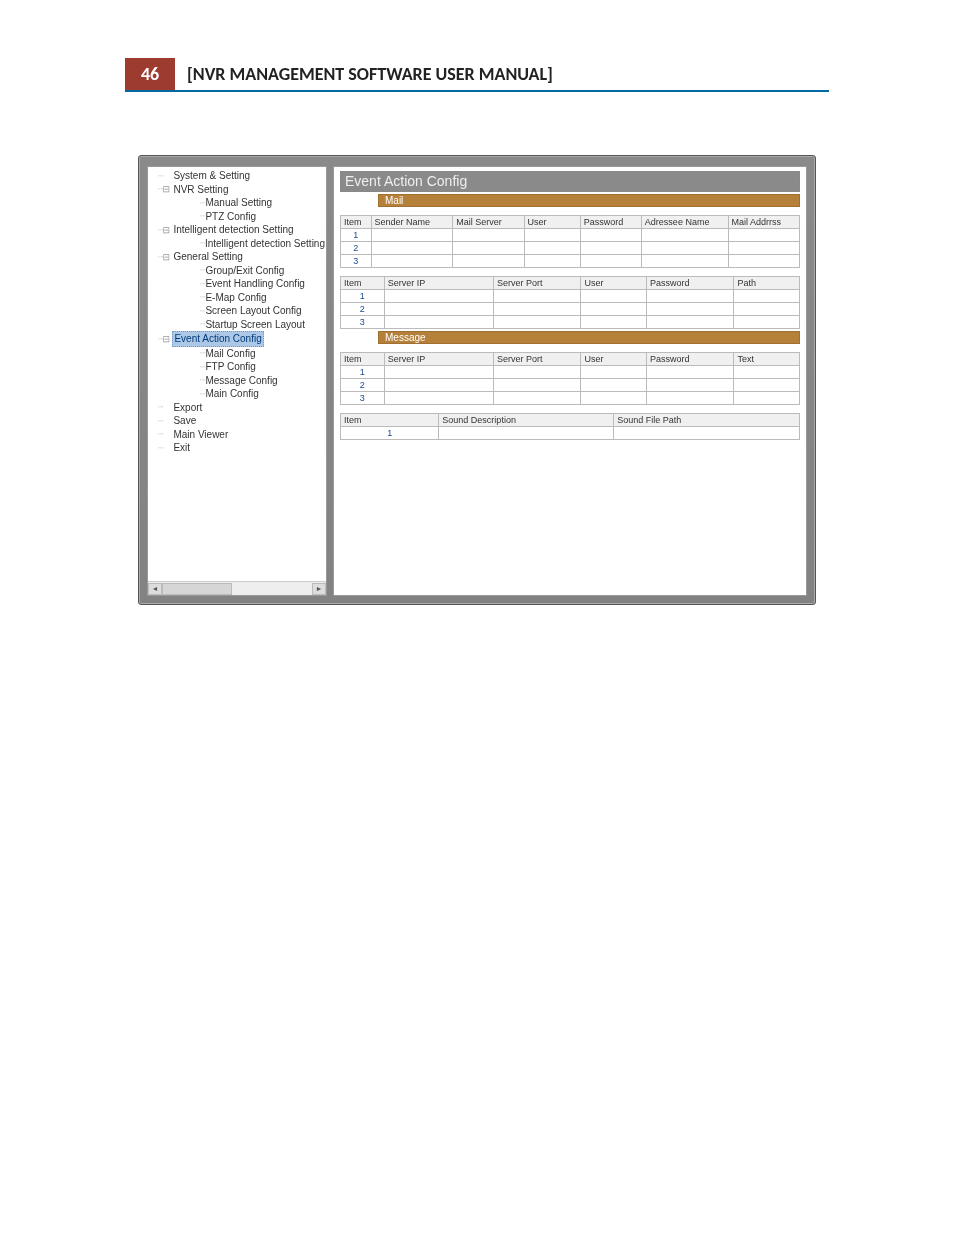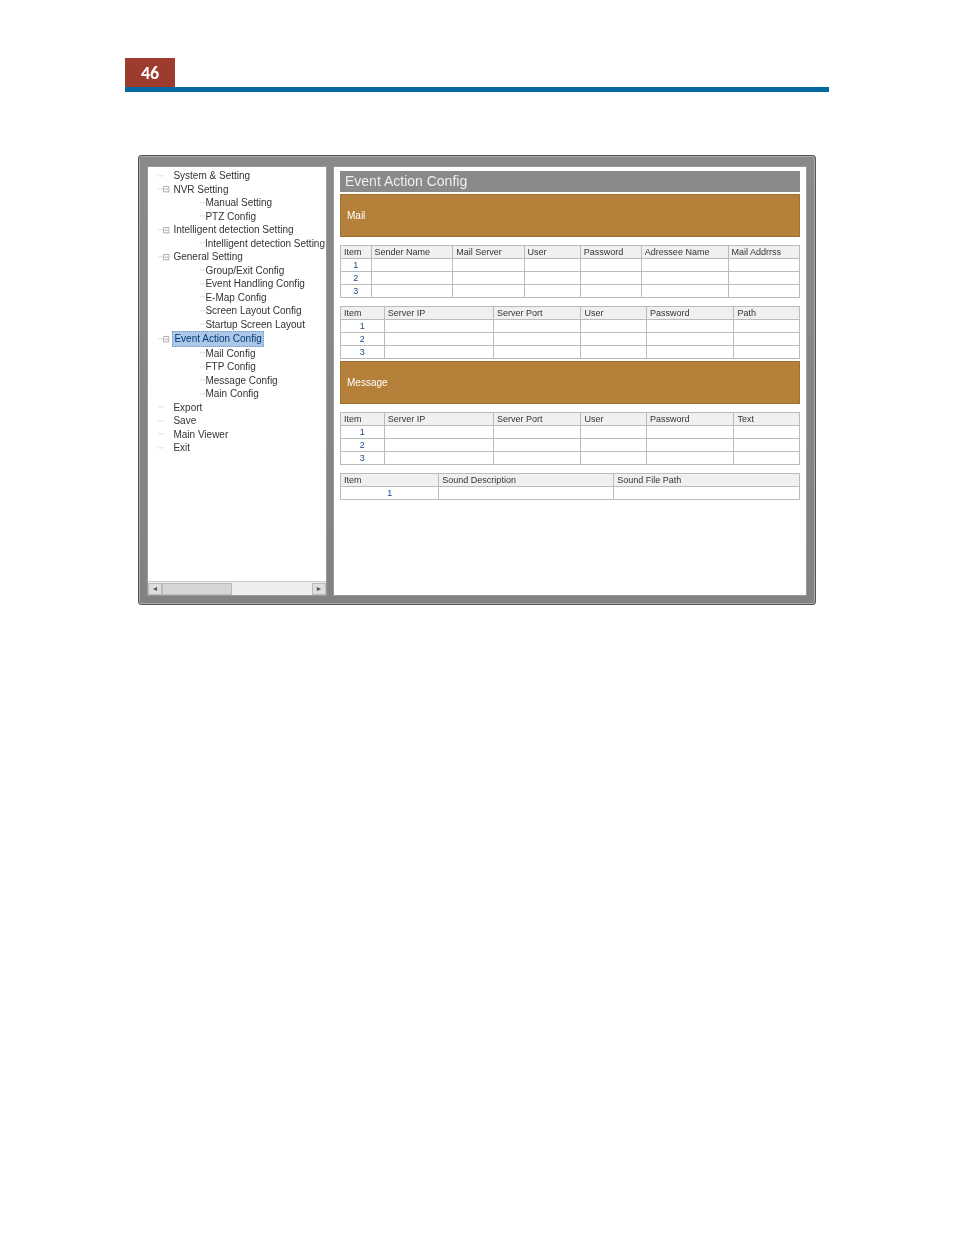--- a/index.html
+++ b/index.html
@@ -13,21 +13,21 @@
     position: relative;
   }
   .page-header {
     position: absolute;
     top: 58px;
     left: 125px;
     width: 704px;
     height: 34px;
     display: flex;
     align-items: stretch;
-    border-bottom: 5px solid #0369a1;
+    border-bottom: 2px solid #0369a1;
   }
   .page-number {
     width: 50px;
     background: #9d3b2f;
     color: #fff;
     display: flex;
     align-items: center;
     justify-content: center;
     font-size: 18px;
     font-weight: bold;
@@ -153,23 +153,24 @@
     font-size: 14px;
     background: #8a8a8a;
     padding: 1px 4px 2px 4px;
     margin-bottom: 1px;
     border: 1px solid #888;
   }
   .section-bar {
     background: #b5803a;
     color: #fff;
     font-size: 10px;
-    padding: 15px 6px;
+    padding: 0 6px;
     margin-top: 2px;
     border: 1px solid #a07030;
+    margin-left: 38px;
   }
   .grid {
     width: 100%;
     border-collapse: collapse;
     table-layout: fixed;
     font-size: 9px;
     margin-top: 8px;
   }
   .grid th, .grid td {
     border: 1px solid #bbb;
@@ -188,20 +189,21 @@
   .grid td.itemcell {
     text-align: center;
     color: #1a4a8a;
   }
 </style>
 </head>
 <body>
 
 <div class="page-header">
   <div class="page-number">46</div>
+  <div class="page-title">[NVR MANAGEMENT SOFTWARE USER MANUAL]</div>
 </div>
 
 <div class="app-frame">
   <div class="app-inner">
     <div class="tree-panel">
       <div class="tree-content" id="tree">
           <div class="tree-item lvl0">
             <span class="dots">┈</span>
             <span class="exp"></span>
             <span class="lbl">System &amp; Setting</span>

